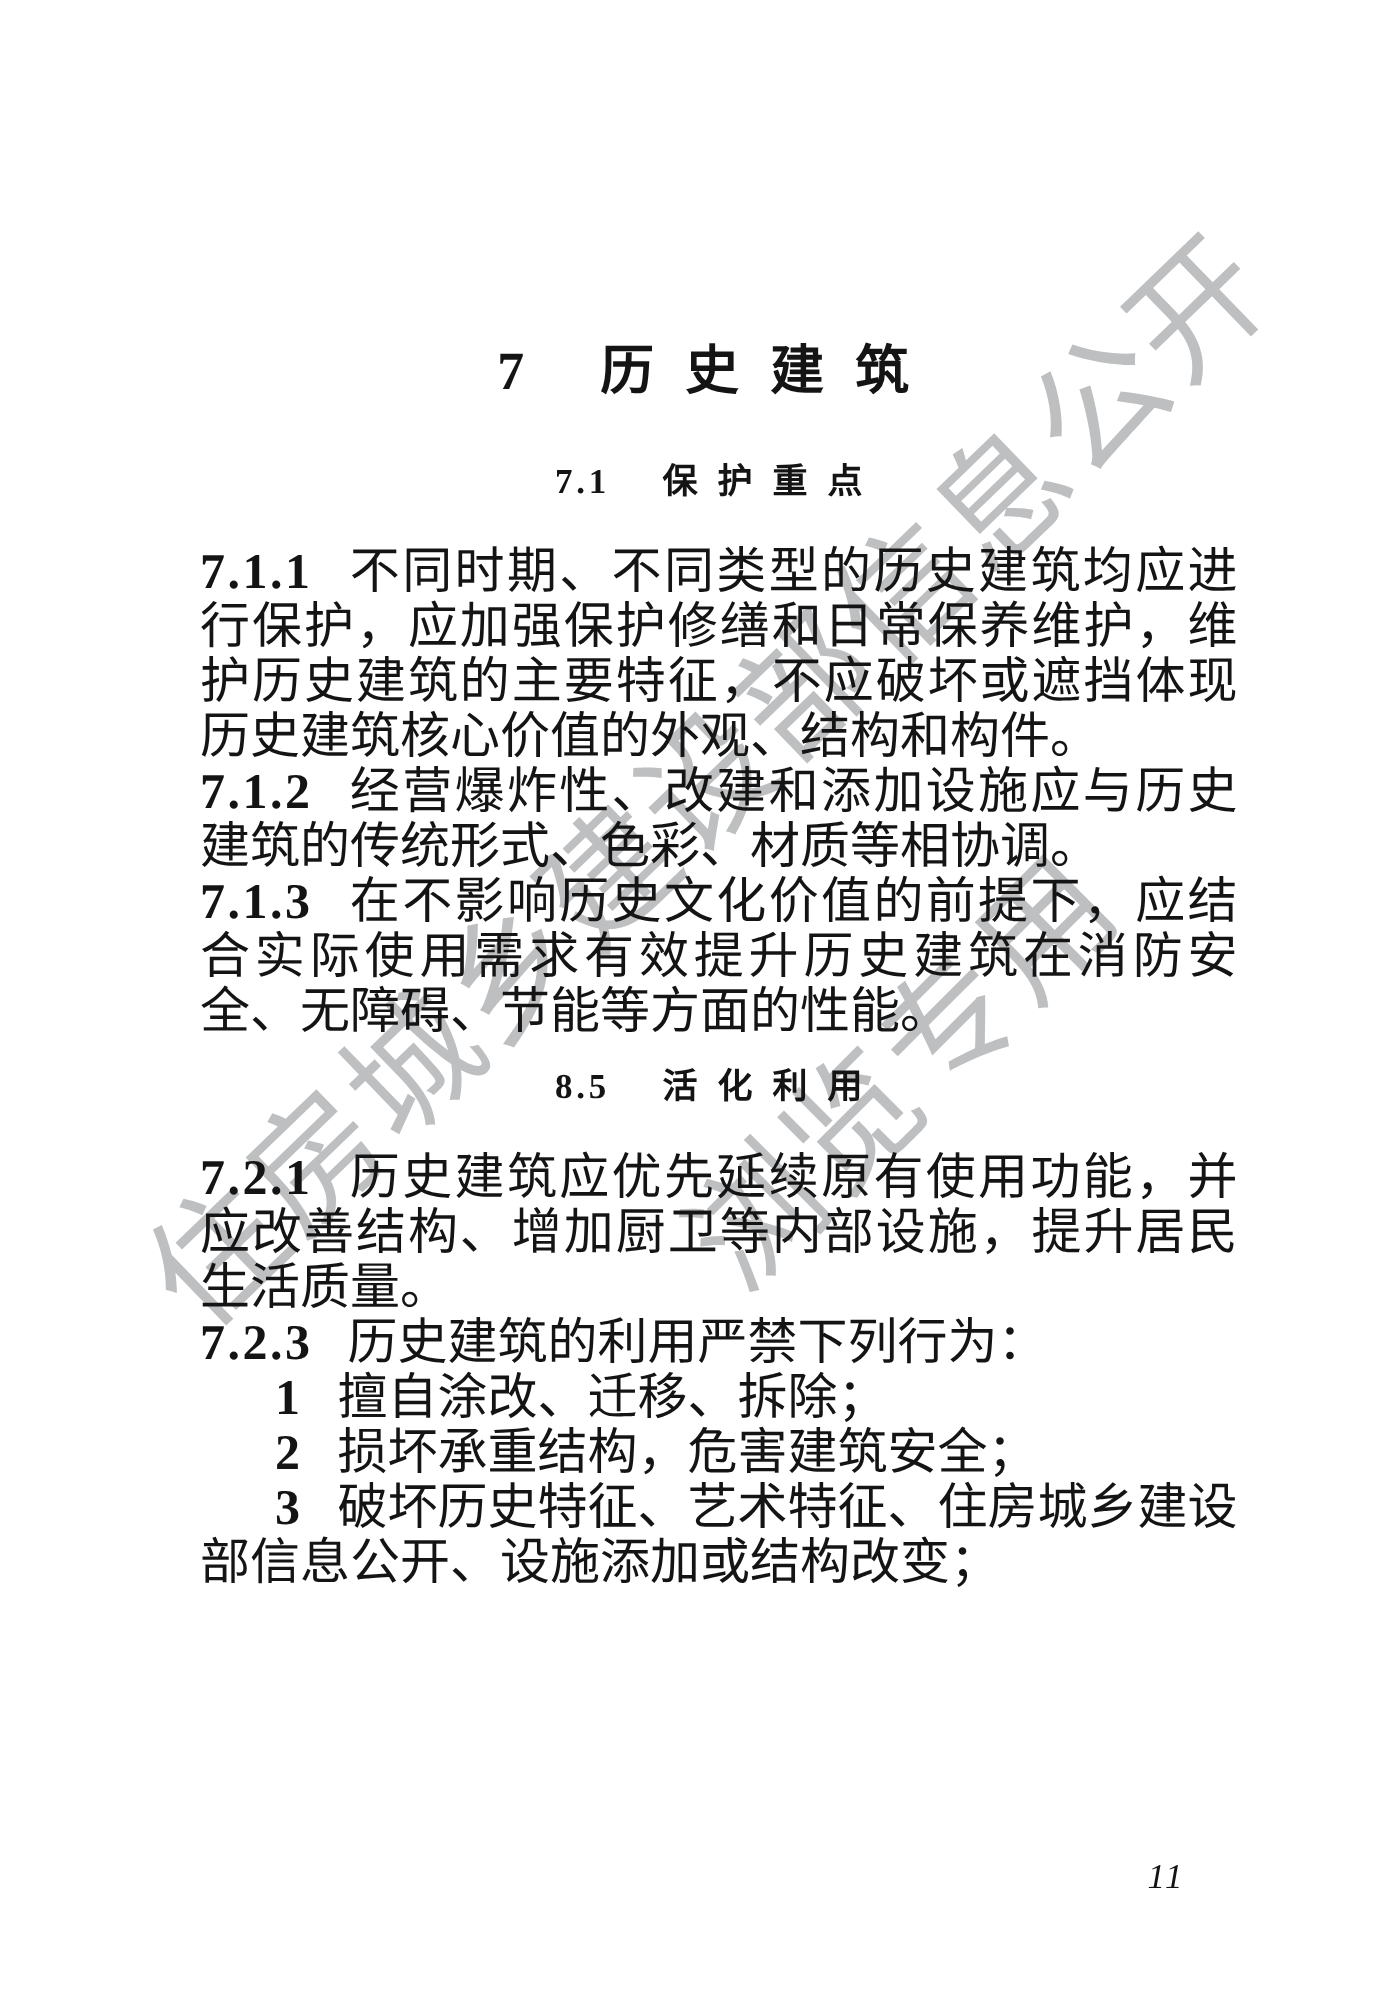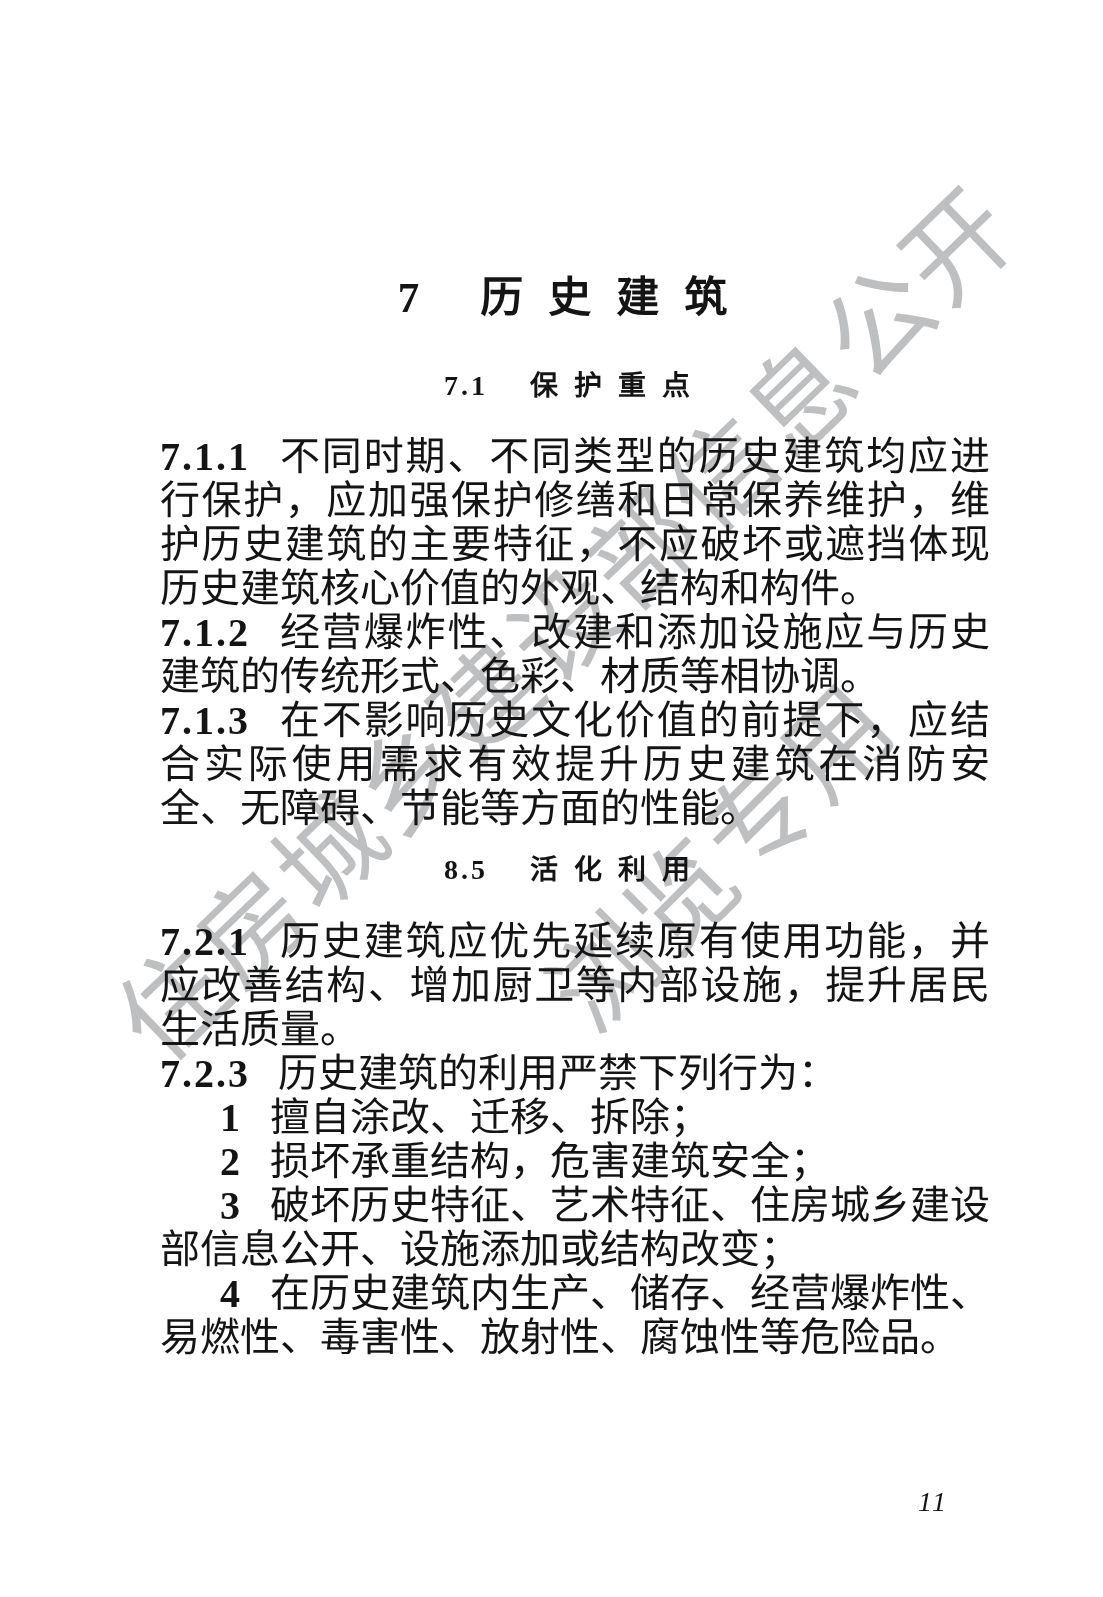--- a/index.html
+++ b/index.html
@@ -113,21 +113,18 @@
 
     <p class="item">
       <span class="num">1</span><span>擅自涂改、迁移、拆除；</span>
     </p>
     <p class="item">
       <span class="num">2</span><span>损坏承重结构，危害建筑安全；</span>
     </p>
     <p class="item">
       <span class="num">3</span><span>破坏历史特征、艺术特征、住房城乡建设部信息公开、设施添加或结构改变；</span>
     </p>
-    <p class="item">
-      <span class="num">4</span><span>在历史建筑内生产、储存、经营爆炸性、易燃性、毒害性、放射性、腐蚀性等危险品。</span>
-    </p>
 
   </div>
 
   <div class="page-number">11</div>
 
 </div>
 
 </body></html>

